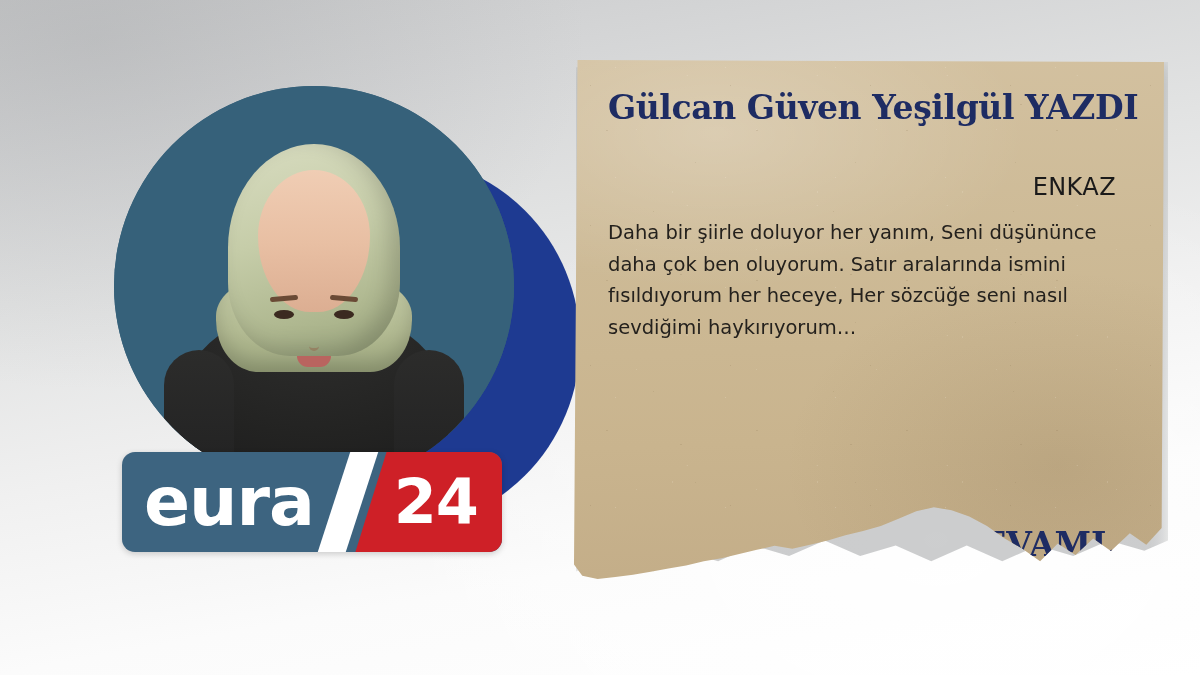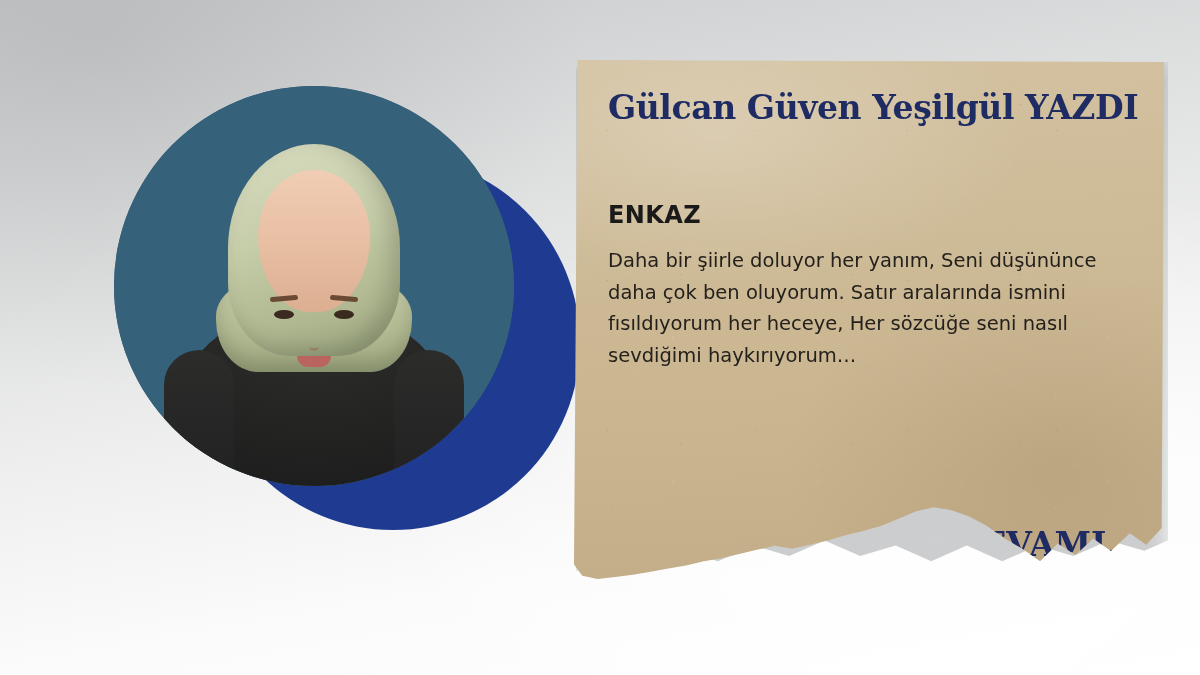--- a/index.html
+++ b/index.html
@@ -305,26 +305,27 @@
   .author-line {
     font-family: "DejaVu Serif", serif;
     font-weight: 700;
     font-size: 33px;
     line-height: 1.12;
     color: #1e2c63;
     letter-spacing: -0.4px;
     white-space: nowrap;
   }
   .article-title {
-    margin-top: 74px;
+    margin-top: 46px;
     font-family: "DejaVu Sans", sans-serif;
-    font-weight: 700;
+    font-weight: 400;
     font-size: 24px;
     color: #1a1a1a;
     letter-spacing: 0.4px;
+    text-align: right;
   }
   .article-body {
     margin-top: 16px;
     font-family: "DejaVu Sans", sans-serif;
     font-size: 19.5px;
     line-height: 1.62;
     color: #24211d;
     max-width: 505px;
   }
 
@@ -374,20 +375,26 @@
           <div class="p-brow-r"></div>
           <div class="p-eye-l"></div>
           <div class="p-eye-r"></div>
           <div class="p-nose"></div>
           <div class="p-mouth"></div>
         </div>
       </div>
     </div>
   </div>
 
+  <div class="logo">
+    <div class="logo-red"></div>
+    <div class="logo-slash"></div>
+    <span class="logo-word">eura</span>
+    <span class="logo-num">24</span>
+  </div>
 
   <div class="paper-wrap">
     <div class="paper-shadow"></div>
 
     <div class="paper">
       <div class="paper-grain"></div>
 
       <div class="paper-content">
         <div class="author-line">Gülcan Güven Yeşilgül YAZDI</div>
 

